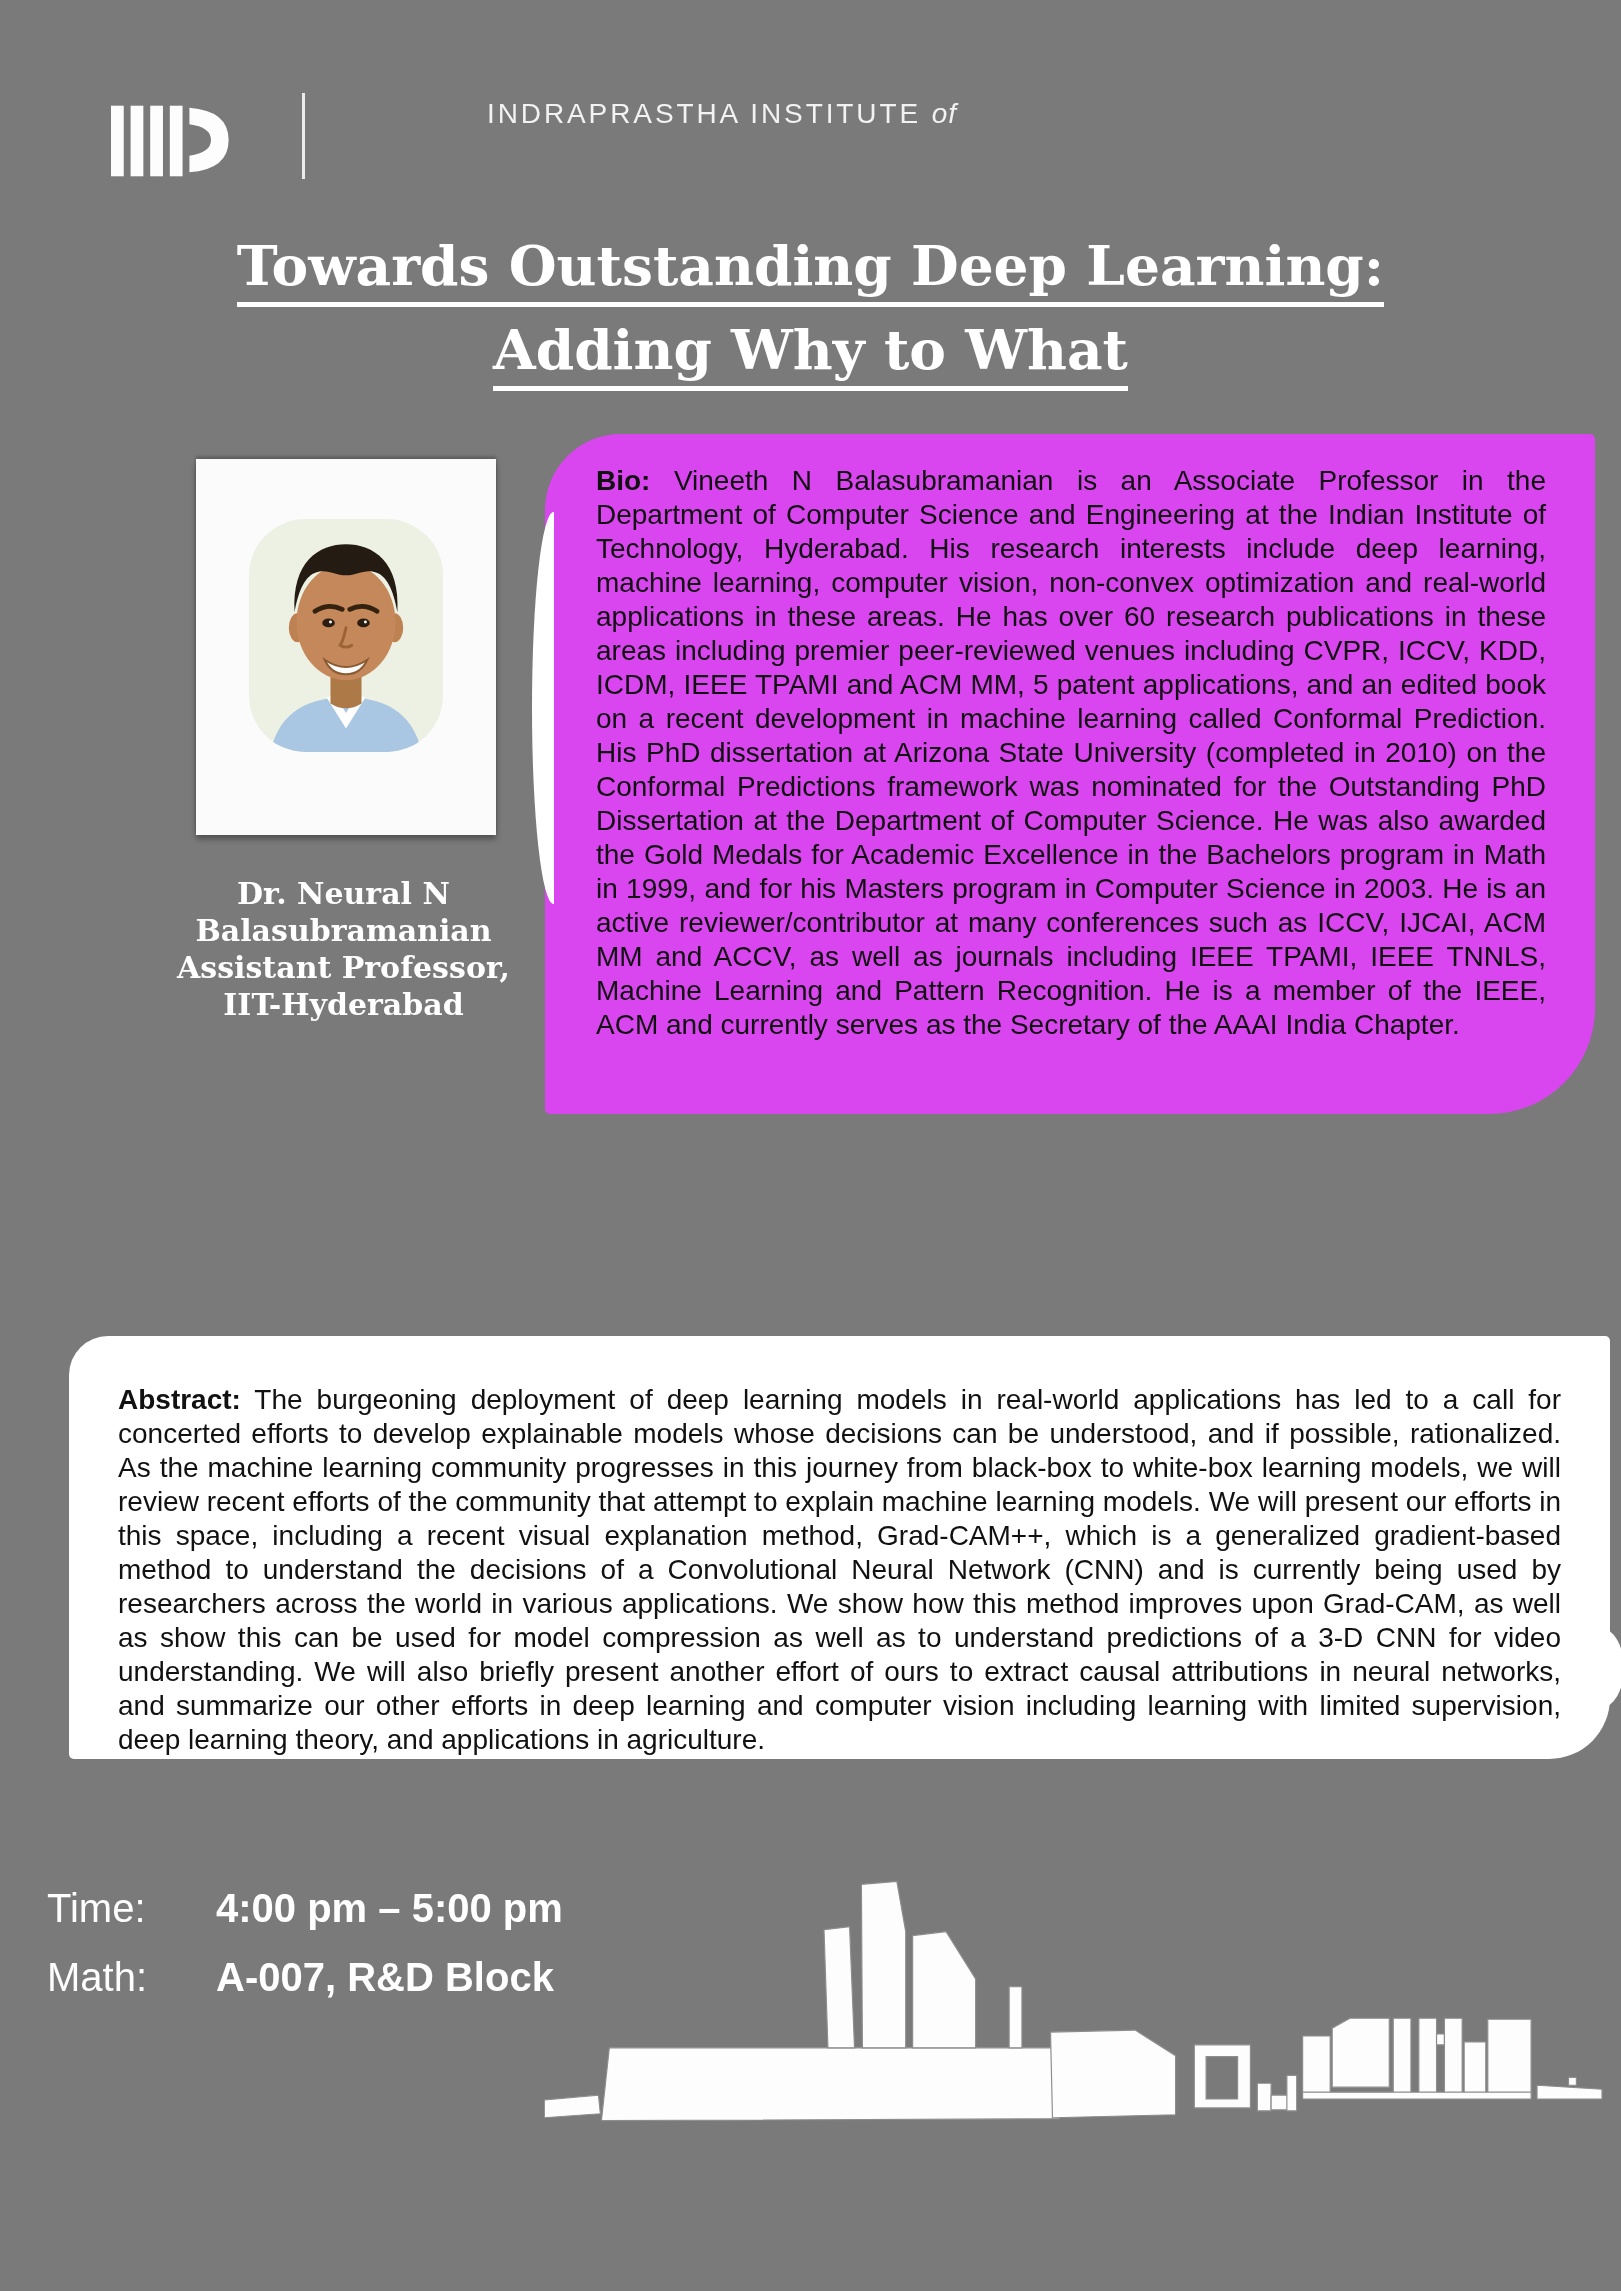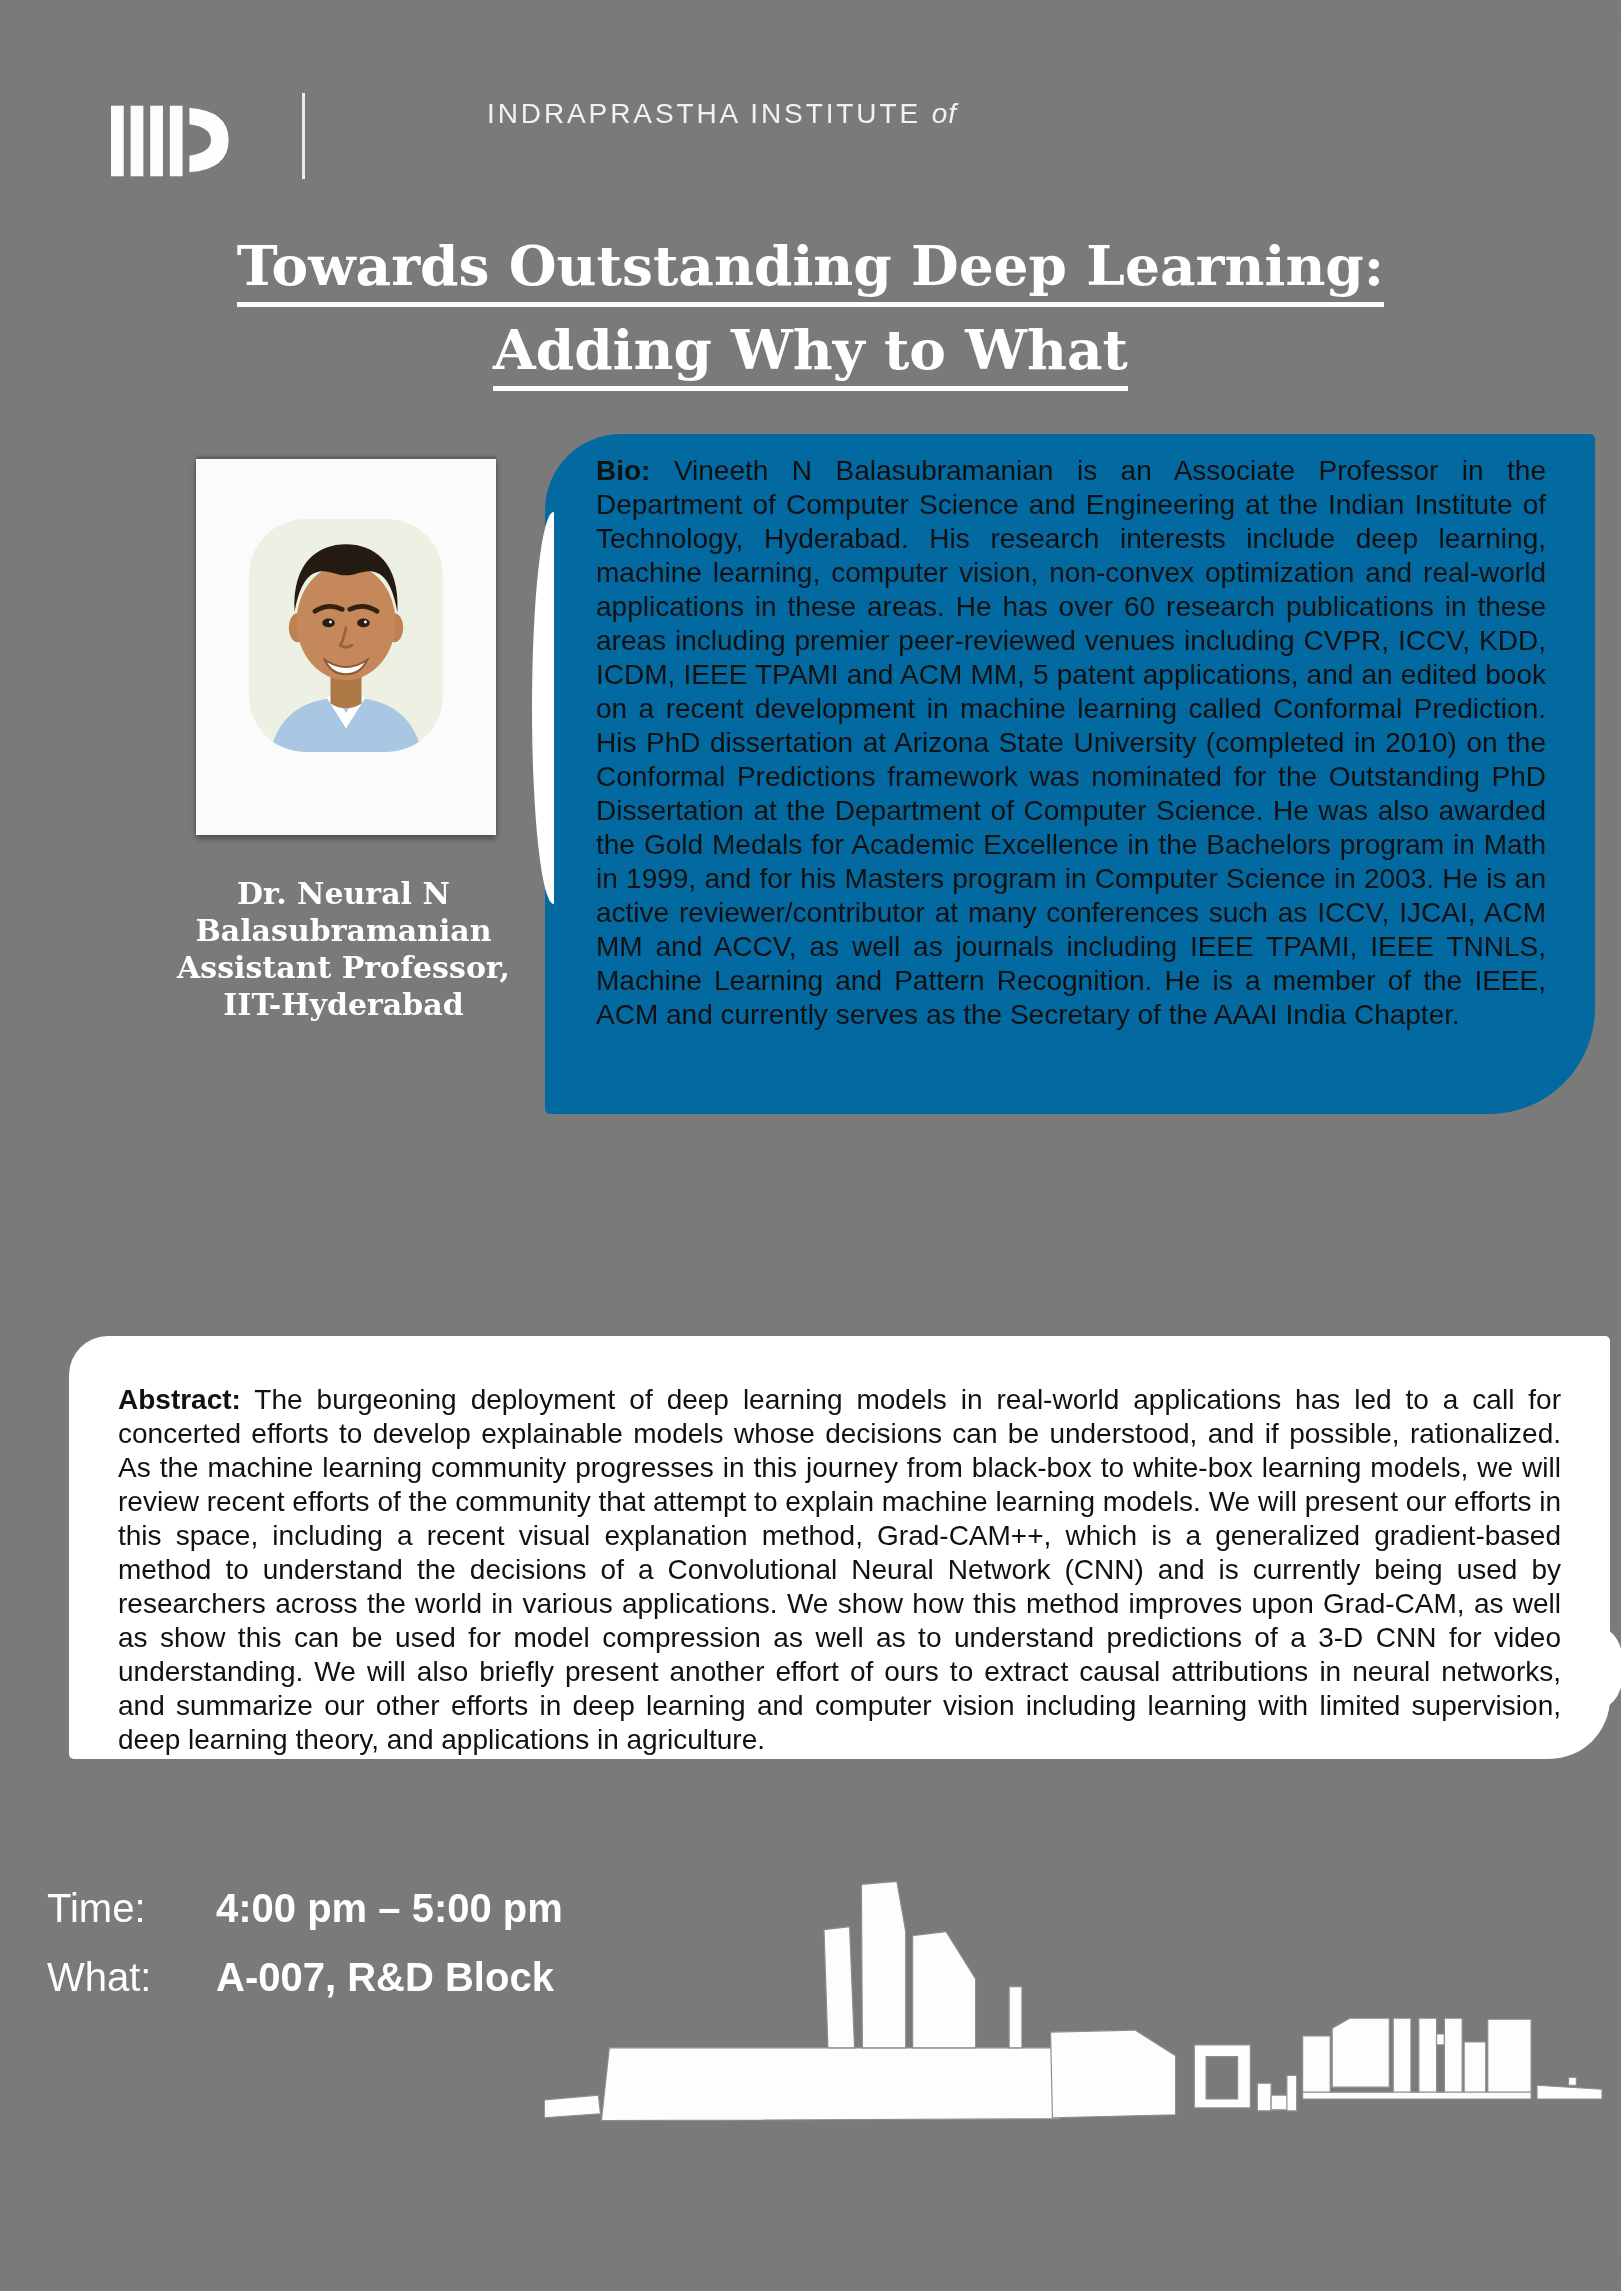--- a/index.html
+++ b/index.html
@@ -21,22 +21,22 @@
   .title .row2{margin-top:10px;}
   
   .photo-card{position:absolute;left:196px;top:459px;width:300px;height:376px;background:#fbfbfb;
     box-shadow:0 -2.9px 2.9px rgba(0,0,0,.22), 0 3.9px 5.9px rgba(0,0,0,.35);}
   .portrait{position:absolute;left:53px;top:59px;width:194px;height:235px;}
   
   .speaker-name{position:absolute;left:118px;top:875px;width:451px;text-align:center;
     font-family:"DejaVu Serif",serif;font-weight:bold;color:#ffffff;font-size:30px;line-height:37px;}
   .speaker-name span{display:block;}
   
-  .bio-card{position:absolute;left:545px;top:434px;width:1050px;height:680px;background:#0369a1;
-    border-radius:76px 4.9px 106px 4.9px;box-sizing:border-box;padding:20px 49px 0 51px;}
+  .bio-card{position:absolute;left:545px;top:434px;width:1050px;height:680px;background:#d946ef;
+    border-radius:76px 4.9px 106px 4.9px;box-sizing:border-box;padding:30px 49px 0 51px;}
   .bio-card::before{content:"";position:absolute;left:-12.7px;top:78px;width:21.6px;height:392px;background:#ffffff;
     border-top-left-radius:100% 50%;border-bottom-left-radius:100% 50%;}
   .body-text{font-size:28px;line-height:34px;color:#111111;text-align:justify;}
   .body-text .lead{font-weight:bold;}
   
   .abstract-card{position:absolute;left:69px;top:1336px;width:1541px;height:423px;background:#ffffff;
     border-radius:39px 4.9px 61px 4.9px;box-sizing:border-box;padding:47px 49px 0 49px;}
   .abstract-card::after{content:"";position:absolute;right:-13.7px;bottom:51px;width:23.5px;height:80px;background:#ffffff;
     border-top-right-radius:100% 50%;border-bottom-right-radius:100% 50%;}
   .abstract-card .body-text{line-height:34px;}
@@ -125,21 +125,21 @@
   <div class="abstract-card">
     <div class="body-text"><span class="lead">Abstract:</span><span> The burgeoning deployment of deep learning models in real-world applications has led to a call for concerted efforts to develop explainable models whose decisions can be understood, and if possible, rationalized. As the machine learning community progresses in this journey from black-box to white-box learning models, we will review recent efforts of the community that attempt to explain machine learning models. We will present our efforts in this space, including a recent visual explanation method, Grad-CAM++, which is a generalized gradient-based method to understand the decisions of a Convolutional Neural Network (CNN) and is currently being used by researchers across the world in various applications. We show how this method improves upon Grad-CAM, as well as show this can be used for model compression as well as to understand predictions of a 3-D CNN for video understanding. We will also briefly present another effort of ours to extract causal attributions in neural networks, and summarize our other efforts in deep learning and computer vision including learning with limited supervision, deep learning theory, and applications in agriculture.</span></div>
   </div>
 
   <div class="event-block">
     <div class="event-row">
       <span class="event-label">Time:</span>
       <span class="event-value">4:00 pm – 5:00 pm</span>
     </div>
     <div class="event-row">
-      <span class="event-label">What:</span>
+      <span class="event-label">Math:</span>
       <span class="event-value">A-007, R&amp;D Block</span>
     </div>
   </div>
 
   <svg class="skyline" viewBox="0 0 1094 330" xmlns="http://www.w3.org/2000/svg">
     <g fill="#fdfdfd" stroke="#8d8d8d" stroke-width="1.2">
 
       <path d="M0,263 L55,258 L57,277 L0,281 Z"></path>
 
       <path d="M58,284 L66,210 L520,210 L523,282 Z"></path>

